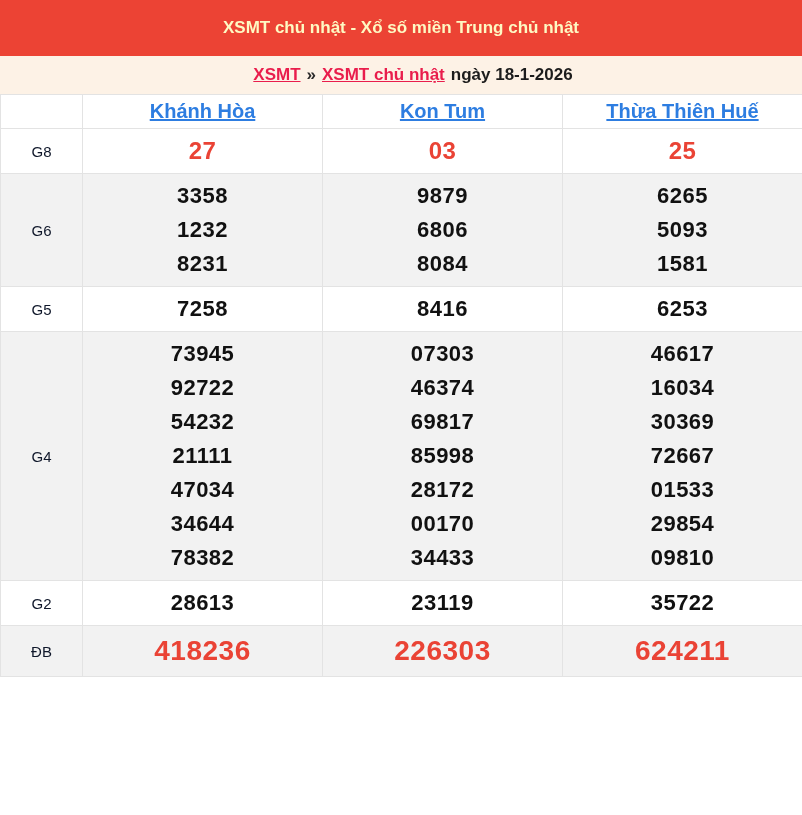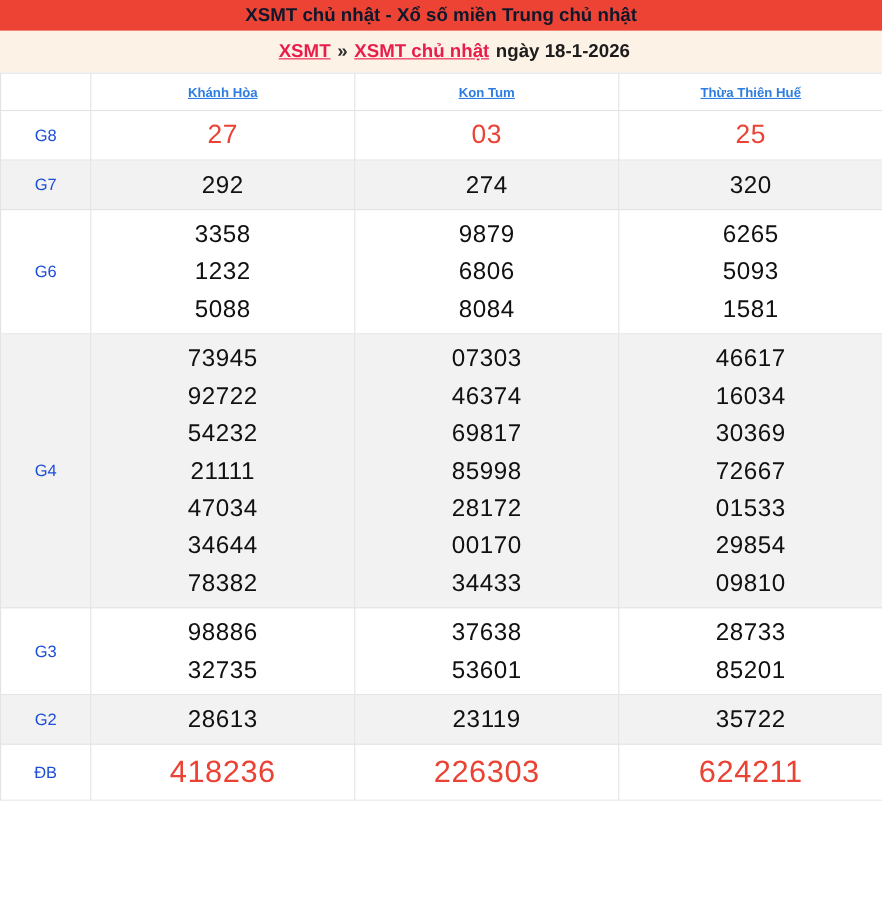--- a/index.html
+++ b/index.html
@@ -5,23 +5,23 @@
   * { box-sizing: border-box; margin: 0; padding: 0; }
   html, body {
     width: 802px;
     background: #ffffff;
     font-family: "Liberation Sans", sans-serif;
   }
   .page { width: 802px; }
 
   
   .banner {
-    height: 28px;
+    height: 56px;
     background: var(--banner-bg, #ec4334);
-    color: #0f172a;
+    color: #fef9c3;
     font-size: 17px;
     font-weight: 700;
     display: flex;
     align-items: center;
     justify-content: center;
   }
 
   
   .breadcrumb {
     height: 38px;
@@ -53,38 +53,38 @@
   table.results col.c-data { width: 240px; }
   table.results th,
   table.results td {
     border: 1px solid var(--border, #e3e3e3);
     text-align: center;
     vertical-align: middle;
   }
   thead th {
     height: 34px;
     background: #ffffff;
-    font-size: 12px;
+    font-size: 20px;
     font-weight: 700;
   }
   thead th a {
     color: var(--link-blue, #2d7de1);
     text-decoration: underline;
     cursor: pointer;
   }
   tbody tr:nth-child(even) { background: #f2f2f2; }
   td.label {
     font-size: 15px;
     font-weight: 400;
-    color: #1d4ed8;
+    color: #0f172a;
     height: 44px;
   }
   td.vals { padding: 5px 0; }
   .val {
-    font-weight: 400;
+    font-weight: 700;
     font-size: 22px;
     line-height: 34px;
     color: var(--number-black, #111111);
     letter-spacing: 0.5px;
   }
   tr.g8 .val {
     color: var(--number-red, #ea4335);
     font-size: 24px;
   }
   tr.db .val {
@@ -137,47 +137,47 @@
             <div class="val">27</div>
           </td>
           <td class="vals">
             <div class="val">03</div>
           </td>
           <td class="vals">
             <div class="val">25</div>
           </td>
         </tr>
         <tr>
-          <td class="label">G7</td>
-          <td class="vals">
-            <div class="val">292</div>
-          </td>
-          <td class="vals">
-            <div class="val">274</div>
-          </td>
-          <td class="vals">
-            <div class="val">320</div>
-          </td>
-        </tr>
-        <tr>
           <td class="label">G6</td>
           <td class="vals">
             <div class="val">3358</div>
             <div class="val">1232</div>
-            <div class="val">5088</div>
+            <div class="val">8231</div>
           </td>
           <td class="vals">
             <div class="val">9879</div>
             <div class="val">6806</div>
             <div class="val">8084</div>
           </td>
           <td class="vals">
             <div class="val">6265</div>
             <div class="val">5093</div>
             <div class="val">1581</div>
+          </td>
+        </tr>
+        <tr>
+          <td class="label">G5</td>
+          <td class="vals">
+            <div class="val">7258</div>
+          </td>
+          <td class="vals">
+            <div class="val">8416</div>
+          </td>
+          <td class="vals">
+            <div class="val">6253</div>
           </td>
         </tr>
         <tr>
           <td class="label">G4</td>
           <td class="vals">
             <div class="val">73945</div>
             <div class="val">92722</div>
             <div class="val">54232</div>
             <div class="val">21111</div>
             <div class="val">47034</div>
@@ -197,35 +197,20 @@
             <div class="val">46617</div>
             <div class="val">16034</div>
             <div class="val">30369</div>
             <div class="val">72667</div>
             <div class="val">01533</div>
             <div class="val">29854</div>
             <div class="val">09810</div>
           </td>
         </tr>
         <tr>
-          <td class="label">G3</td>
-          <td class="vals">
-            <div class="val">98886</div>
-            <div class="val">32735</div>
-          </td>
-          <td class="vals">
-            <div class="val">37638</div>
-            <div class="val">53601</div>
-          </td>
-          <td class="vals">
-            <div class="val">28733</div>
-            <div class="val">85201</div>
-          </td>
-        </tr>
-        <tr>
           <td class="label">G2</td>
           <td class="vals">
             <div class="val">28613</div>
           </td>
           <td class="vals">
             <div class="val">23119</div>
           </td>
           <td class="vals">
             <div class="val">35722</div>
           </td>

